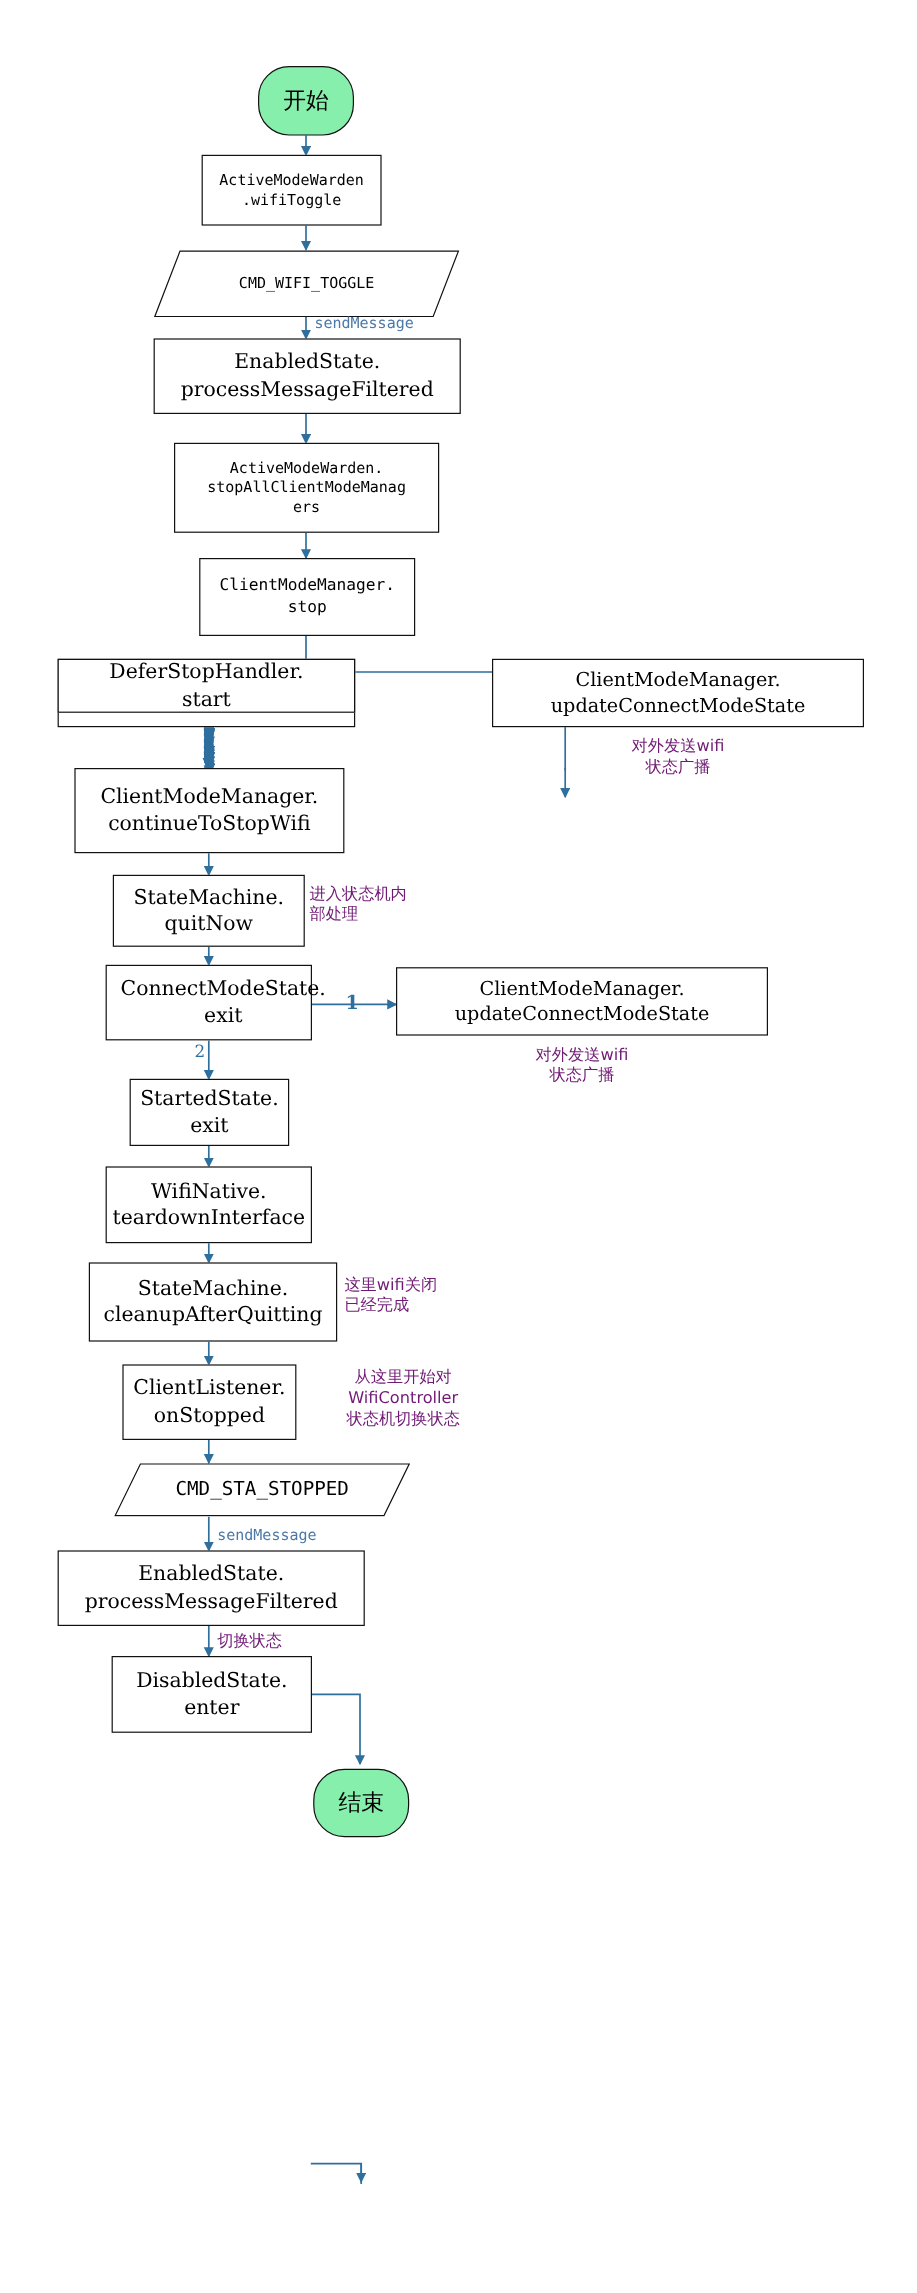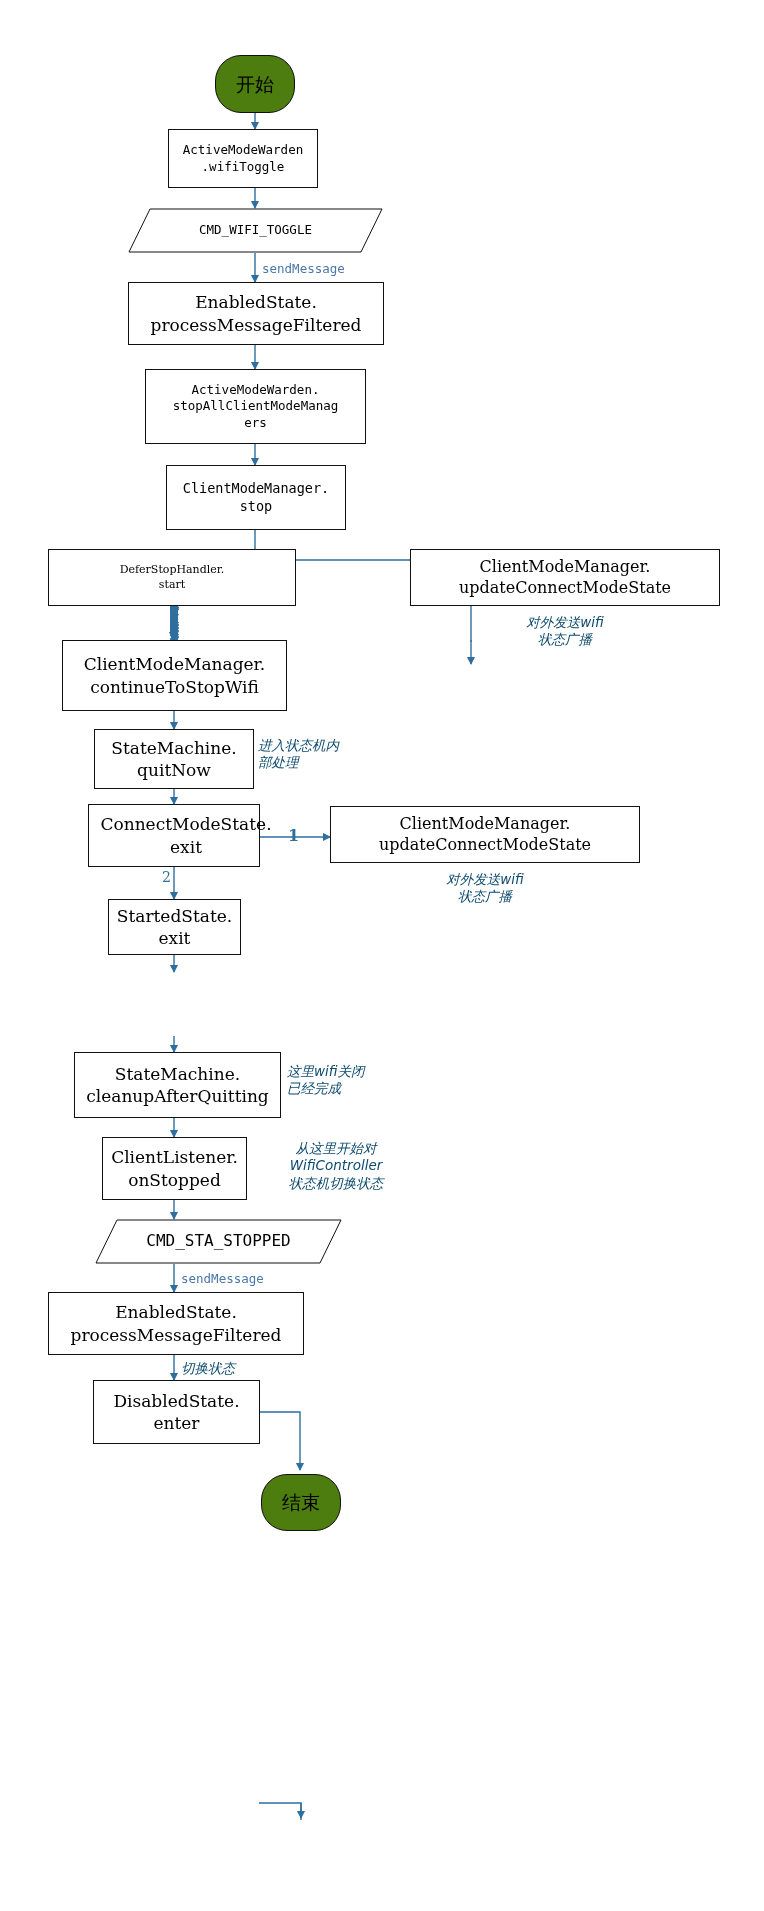--- a/index.html
+++ b/index.html
@@ -6,30 +6,30 @@
   body{width:764px;height:1911px;position:relative;
        font-family:"DejaVu Serif", serif;}
   #canvas{position:absolute;left:0;top:0;width:764px;height:1911px;}
   svg.edges{position:absolute;left:0;top:0;width:764px;height:1911px;overflow:visible;}
 
   .node{position:absolute;box-sizing:border-box;display:flex;
         align-items:center;justify-content:center;text-align:center;}
 
   .proc{border:1px solid #111;background:#fff;}
 
-  .term{border:1px solid #111;background:#4d7c0f;border-radius:26px;}
+  .term{border:1px solid #111;background:#86efac;border-radius:26px;}
 
   .para{background:transparent;}
   .para .paraShape{position:absolute;left:0;top:0;width:100%;height:100%;}
   .para .ptxt{position:relative;z-index:2;}
 
   .lbl{position:absolute;color:#4a78a8;white-space:pre;
        font-family:"DejaVu Sans Mono", monospace;}
-  .cjk{position:absolute;color:#0c4a6e;text-align:center;white-space:pre;
-       font-family:"DejaVu Sans", sans-serif;line-height:1.28;font-style:italic;}
+  .cjk{position:absolute;color:#701a75;text-align:center;white-space:pre;
+       font-family:"DejaVu Sans", sans-serif;line-height:1.28;}
   .num{position:absolute;color:#2e6f9e;font-family:"DejaVu Serif",serif;}
 
   .mono{font-family:"DejaVu Sans Mono", monospace;}
   .serif{font-family:"DejaVu Serif", serif;}
   .t{white-space:pre-line;line-height:1.3;}
 </style>
 </head>
 <body>
 
 <div id="canvas">
@@ -310,21 +310,21 @@
 
   <div class="node term" style="left:215px;top:55px;width:80px;height:58px;font-size:19px;">
     <span class="t">开始</span>
   </div>
 
   <div class="node proc mono" style="left:168px;top:129px;width:150px;height:59px;font-size:12.5px;">
     <span class="t">ActiveModeWarden
 .wifiToggle</span>
   </div>
 
-  <div class="node para" style="left:128px;top:208px;width:255px;height:45px;font-size:12.5px;justify-content:center;">
+  <div class="node para" style="left:128px;top:208px;width:255px;height:57px;font-size:12.5px;justify-content:center;">
     <svg class="paraShape" viewBox="0 0 255 45" preserveAspectRatio="none">
       <polygon points="22,1 254,1 233,44 1,44" fill="#fff" stroke="#111" stroke-width="1" vector-effect="non-scaling-stroke"></polygon>
     </svg>
     <span class="ptxt mono t">CMD_WIFI_TOGGLE</span>
   </div>
   <div class="lbl" style="left:262px;top:261px;font-size:12.5px;">sendMessage</div>
 
   <div class="node proc serif" style="left:128px;top:282px;width:256px;height:63px;font-size:17px;">
     <span class="t">EnabledState.
 processMessageFiltered</span>
@@ -339,21 +339,21 @@
   <div class="node proc mono" style="left:166px;top:465px;width:180px;height:65px;font-size:13.5px;">
     <span class="t">ClientModeManager.
 stop</span>
   </div>
 
   <div class="num" style="left:258px;top:548px;font-size:17px;font-weight:bold;">2</div>
   <div class="num" style="left:432px;top:548px;font-size:17px;font-weight:bold;">1</div>
 
   <div class="node proc serif" style="left:48px;top:549px;width:248px;height:57px;font-size:17px;top:549px;"></div>
 
-  <div class="node proc serif" style="left:48px;top:549px;width:248px;height:57px;font-size:11px;">
+  <div class="node proc serif" style="left:48px;top:549px;width:248px;height:45px;font-size:17px;">
     <span class="t">DeferStopHandler.
 start</span>
   </div>
 
   <div class="node proc serif" style="left:410px;top:549px;width:310px;height:57px;font-size:16px;">
     <span class="t">ClientModeManager.
 updateConnectModeState</span>
   </div>
   <div class="cjk" style="left:490px;top:614px;width:150px;font-size:13.5px;">对外发送wifi
 状态广播</div>
@@ -382,20 +382,24 @@
 updateConnectModeState</span>
   </div>
   <div class="cjk" style="left:410px;top:871px;width:150px;font-size:13.5px;">对外发送wifi
 状态广播</div>
 
   <div class="node proc serif" style="left:108px;top:899px;width:133px;height:56px;font-size:17px;">
     <span class="t">StartedState.
 exit</span>
   </div>
 
+  <div class="node proc serif" style="left:88px;top:972px;width:172px;height:64px;font-size:17px;">
+    <span class="t">WifiNative.
+teardownInterface</span>
+  </div>
 
   <div class="node proc serif" style="left:74px;top:1052px;width:207px;height:66px;font-size:17px;">
     <span class="t">StateMachine.
 cleanupAfterQuitting</span>
   </div>
   <div class="cjk" style="left:287px;top:1063px;width:120px;font-size:13.5px;text-align:left;">这里wifi关闭
 已经完成</div>
 
   <div class="node proc serif" style="left:102px;top:1137px;width:145px;height:63px;font-size:17px;">
     <span class="t">ClientListener.

